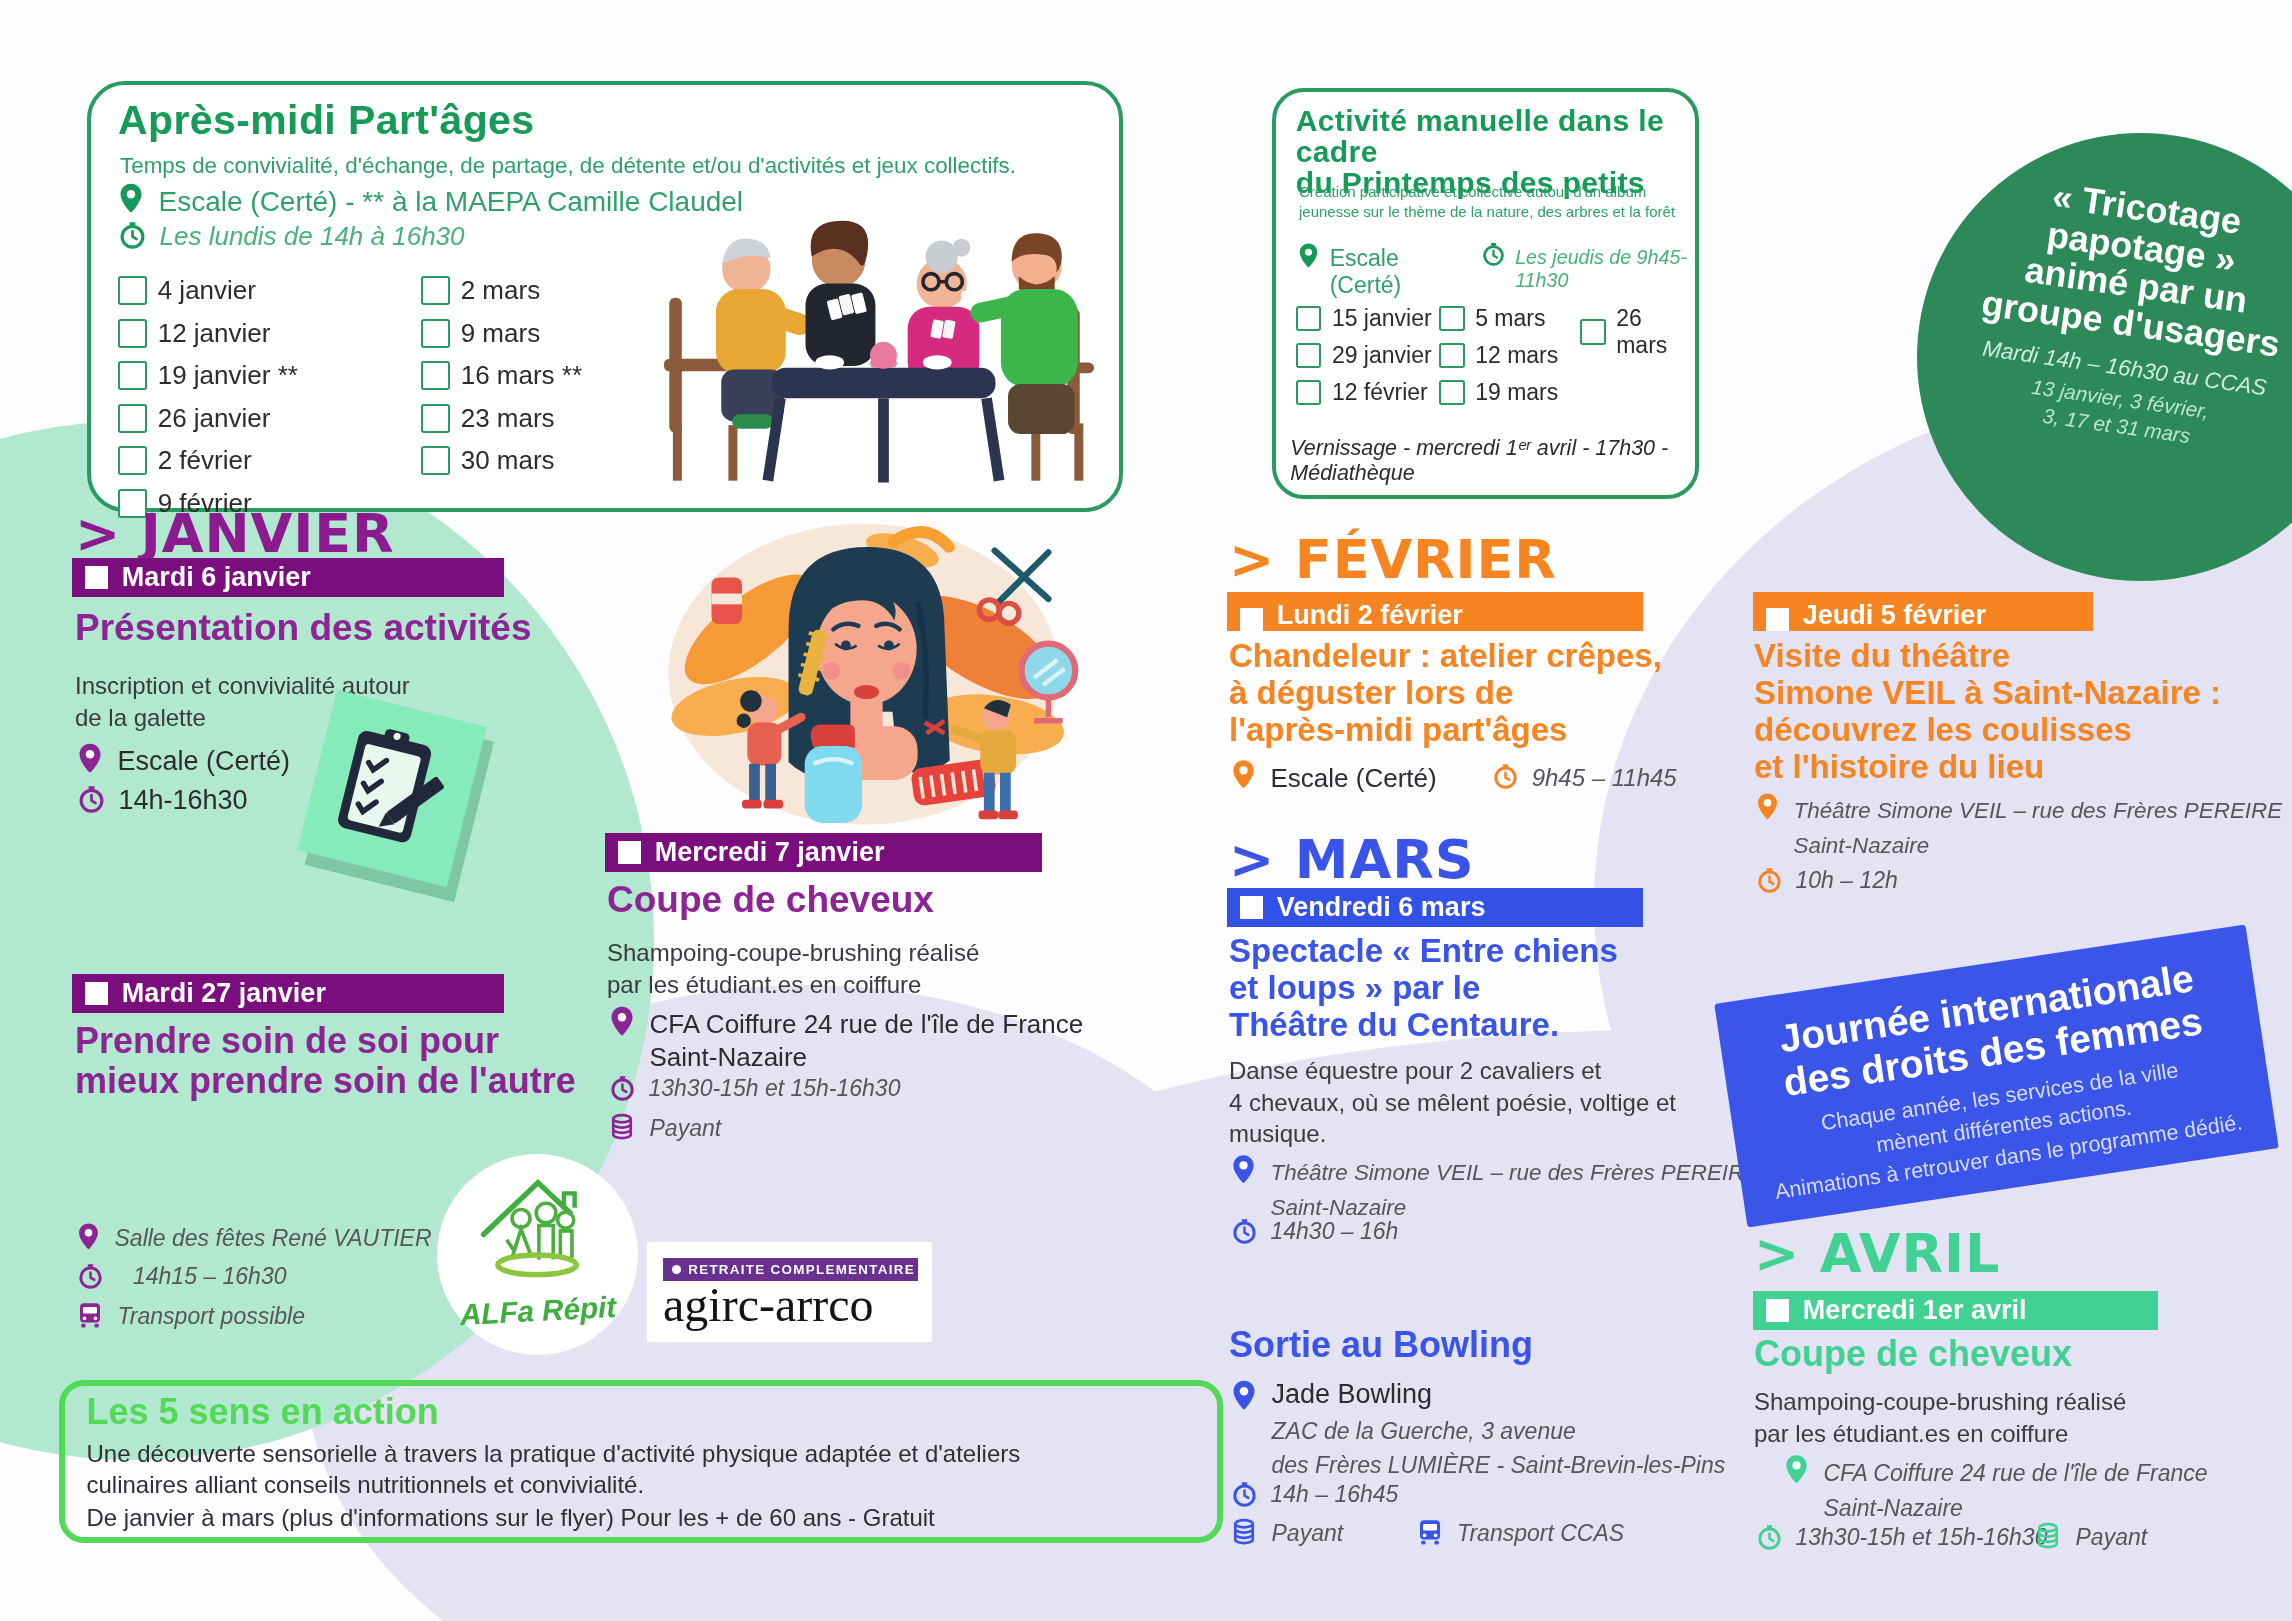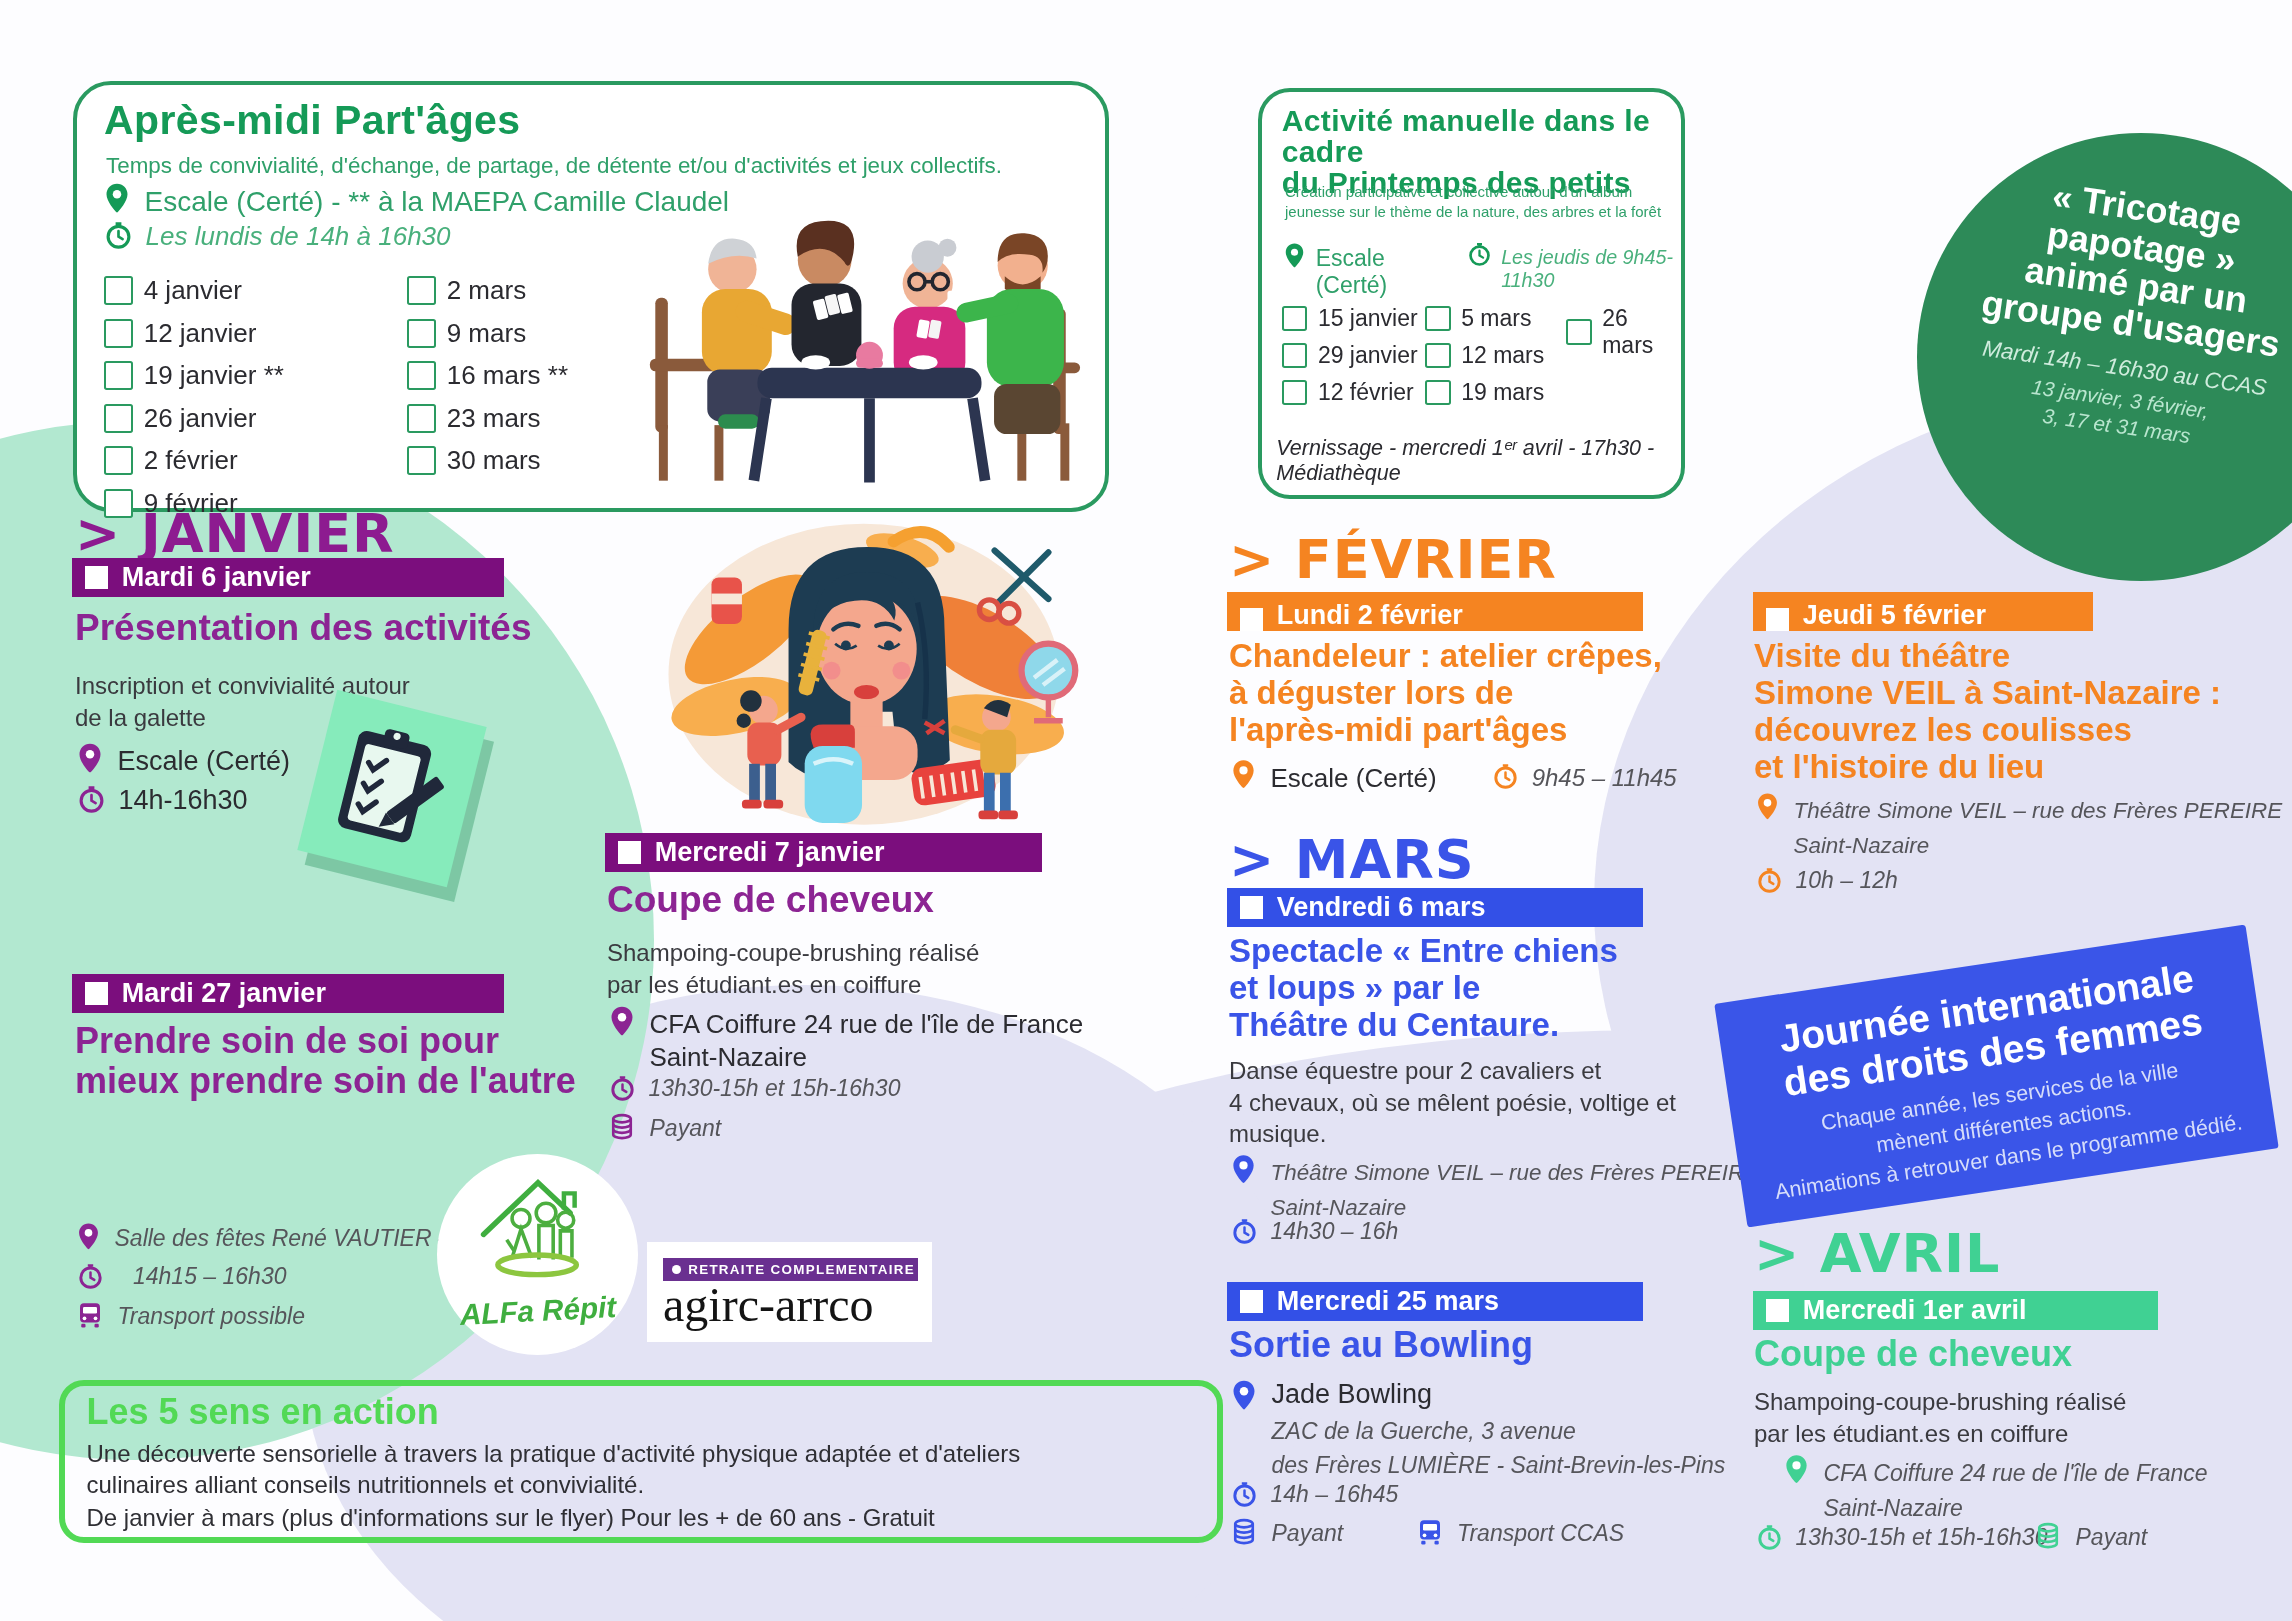--- a/index.html
+++ b/index.html
@@ -3,21 +3,21 @@
 <meta charset="utf-8">
 <style>
   html,body{margin:0;padding:0;}
   body{font-family:"Liberation Sans",sans-serif;background:#fff;}
   #page{position:relative;width:2293px;height:1621px;overflow:hidden;background:#fdfdff;}
   .abs{position:absolute;}
   .pre{white-space:pre-line;}
   
   .blob{position:absolute;border-radius:50%;}
   
-  .gbox{position:absolute;background:#fff;border:4.5px solid #2a9a60;border-radius:38px;}
+  .gbox{position:absolute;background:#fff;border:4.5px solid #2a9a60;border-radius:38px;margin-left:14px;}
   .gbox-title{font-weight:800;color:#159a57;letter-spacing:0.4px;line-height:1.04;}
   .gbox-sub{color:#2fa06a;line-height:1.3;}
   .drow{position:absolute;display:flex;align-items:flex-start;gap:12.5px;}
   .ic{flex:0 0 auto;display:inline-block;}
   .ic svg{display:block;width:100%;height:100%;}
   .dtext{color:#2b2b30;}
   .it{font-style:italic;color:#55555a;}
   .grn{color:#2fa06a;}
   .grn-it{font-style:italic;color:#49b07c;}
   
@@ -568,24 +568,20 @@
     <span class="ic" style="width:27px;height:27px;">
         <svg viewBox="0 0 24 24">
           <circle cx="12" cy="13" r="8.6" fill="none" stroke="currentColor" stroke-width="2.6"></circle>
           <path d="M12 13V8.4M12 13l3.4 2" stroke="currentColor" stroke-width="2.2" stroke-linecap="round"></path>
           <path d="M9.6 2.2h4.8M12 2.2v2.4" stroke="currentColor" stroke-width="2.4"></path>
         </svg>
       </span>
     <span class="it" style="font-size:23px;">14h30 – 16h</span>
   </div>
 
-  <div class="banner blue-bg" style="left:1227px;top:1282px;width:416px;">
-    <span class="sq"></span>
-    <span>Mercredi 25 mars</span>
-  </div>
   <div class="etitle blue-c" style="left:1229px;top:1325px;font-size:36px;">Sortie au Bowling</div>
   <div class="drow" style="left:1229px;top:1379px;color:#3a54e8;">
     <span class="ic" style="width:30px;height:36px;">
         <svg viewBox="0 0 24 28">
           <path d="M12 1C7.3 1 3.6 4.7 3.6 9.4c0 5.8 6.5 12.9 7.7 14.2.4.4 1 .4 1.4 0 1.2-1.3 7.7-8.4 7.7-14.2C20.4 4.7 16.7 1 12 1z" fill="currentColor"></path>
           <circle cx="12" cy="9.4" r="3.4" fill="#fff"></circle>
         </svg>
       </span>
     <span>
       <span class="dtext" style="display:block;font-size:27px;">Jade Bowling</span>

